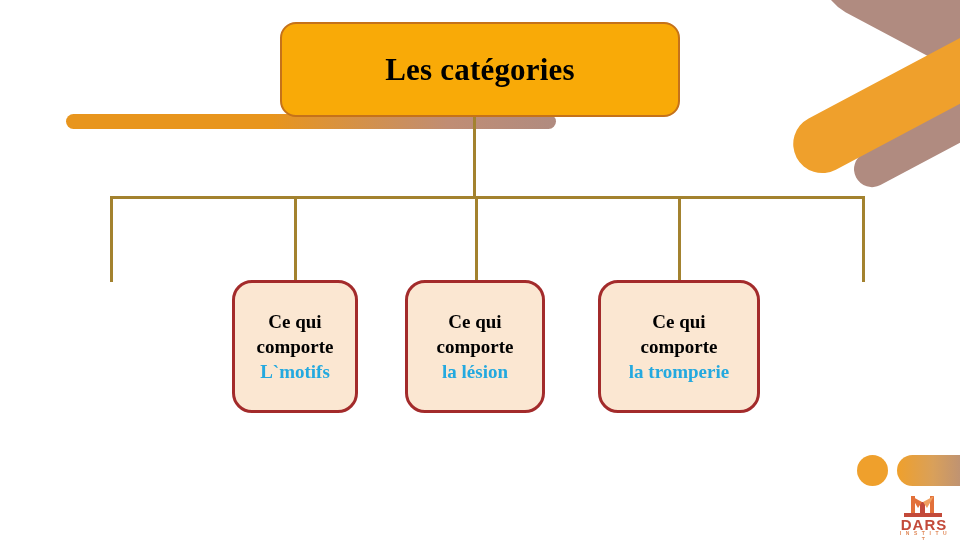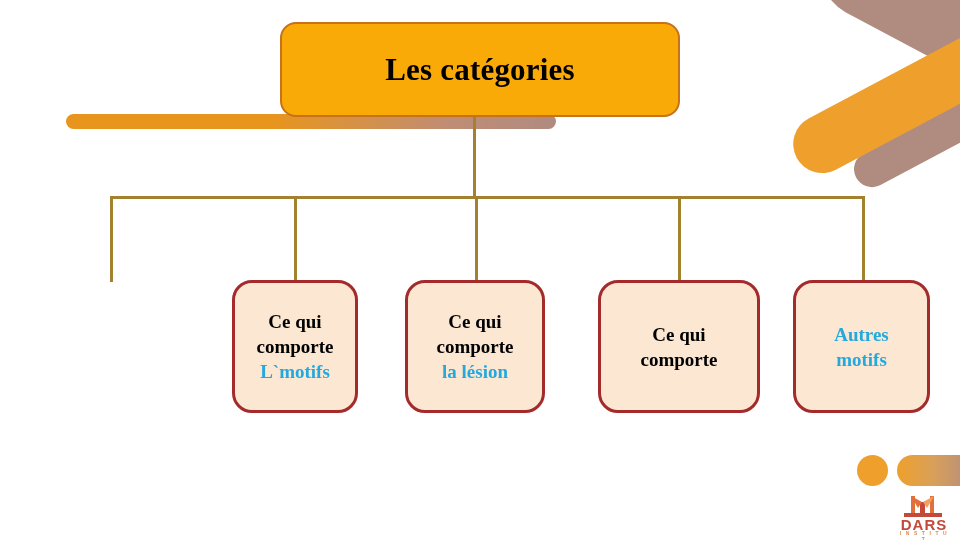--- a/index.html
+++ b/index.html
@@ -219,26 +219,23 @@
 
   <div class="cat-box" style="left:405px;width:140px">
     <div class="cat-line dark">Ce qui</div>
     <div class="cat-line dark">comporte</div>
     <div class="cat-line cyan">la lésion</div>
   </div>
 
   <div class="cat-box" style="left:598px;width:162px">
     <div class="cat-line dark">Ce qui</div>
     <div class="cat-line dark">comporte</div>
-  </div>
-
-  <div class="cat-box" style="left:793px;width:137px">
-    <div class="cat-line cyan">Autres</div>
-    <div class="cat-line cyan">motifs</div>
-  </div>
+    <div class="cat-line cyan">la tromperie</div>
+  </div>
+
 
   <div id="logo">
     <svg width="52" height="24" viewBox="0 0 52 24">
       <rect x="13" y="2" width="4" height="20" fill="#E2703A"></rect>
       <rect x="22" y="8" width="5" height="14" fill="#C34A3A"></rect>
       <rect x="32" y="2" width="4" height="20" fill="#E2703A"></rect>
       <path d="M13 2 L20 14 L24 8 Z" fill="#E2703A"></path>
       <path d="M36 2 L29 14 L25 8 Z" fill="#F0A060"></path>
       <rect x="6" y="19" width="38" height="4" fill="#C34A3A"></rect>
     </svg>

